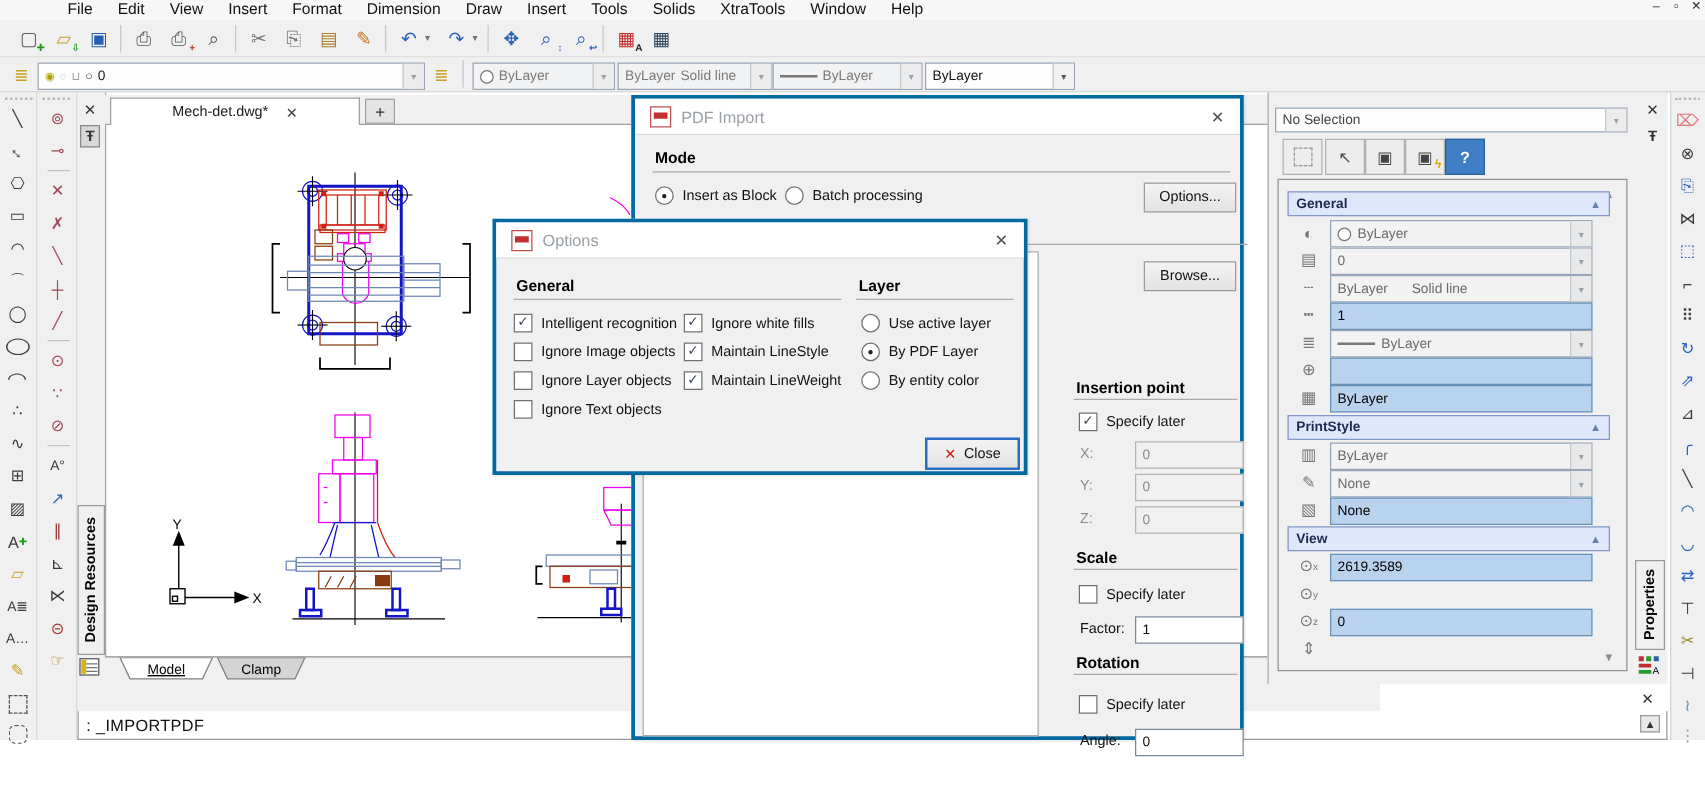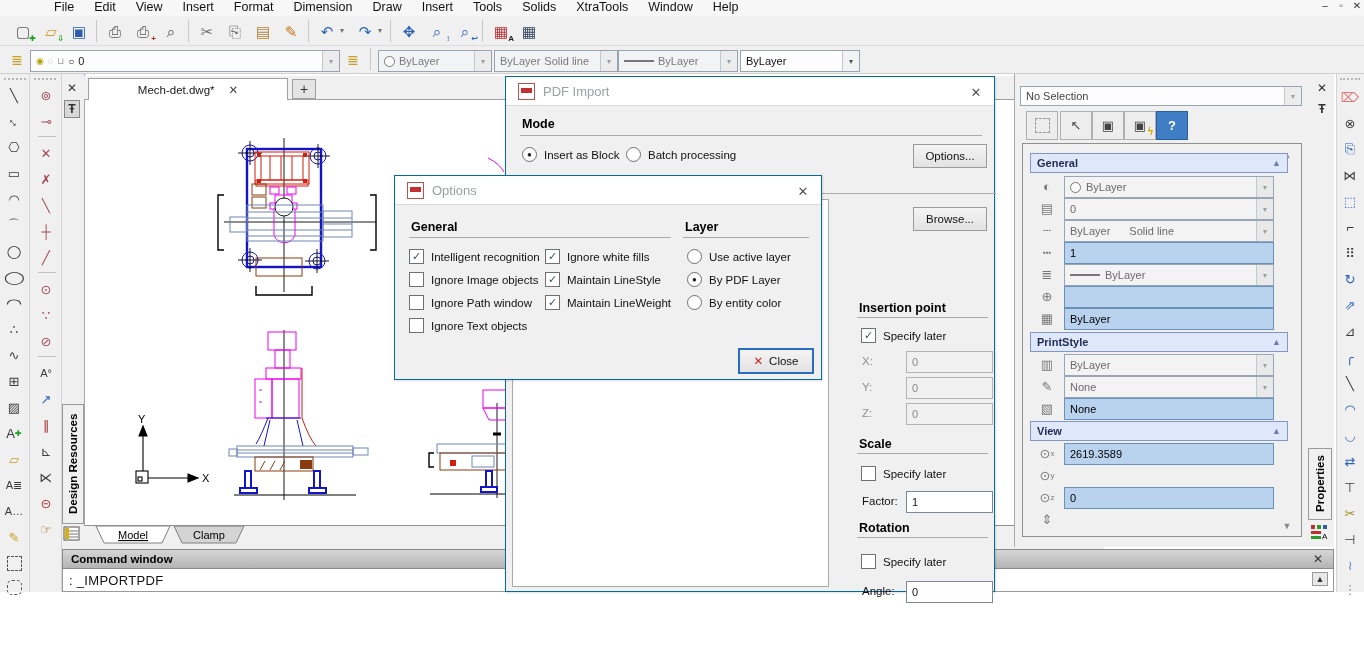--- a/index.html
+++ b/index.html
@@ -43,21 +43,21 @@
   .tabbar{left:84px;top:76px;width:930px;height:24px;background:#f0f0f0;border-bottom:1px solid #a0a0a0;}
   .doctab{position:absolute;left:4px;top:2px;width:200px;height:22px;background:#fff;border:1px solid #a0a0a0;border-bottom:none;display:flex;align-items:center;justify-content:center;gap:14px;font-size:11.5px;}
   .newtab{position:absolute;left:208px;top:3px;width:24px;height:20px;background:#e4e4e4;border:1px solid #a0a0a0;display:flex;align-items:center;justify-content:center;font-size:14px;color:#333;}
   .mtabs{left:84px;top:525px;width:930px;height:22px;background:#f0f0f0;border-top:1px solid #909090;}
 
   
   .cmdtitle{left:62px;top:549px;width:1272px;height:20px;background:linear-gradient(#d6d6d6,#b4b4b4);border:1px solid #8a8a8a;display:flex;align-items:center;font-weight:bold;font-size:11.5px;padding-left:8px;color:#000;}
   .cmdbody{left:62px;top:569px;width:1272px;height:23px;background:#fff;border:1px solid #9a9a9a;border-top:none;font-size:13px;color:#111;display:flex;align-items:center;padding-left:6px;letter-spacing:.3px;}
 
   
-  .dlg{background:#f0f0f0;border:1px solid #0369a1;box-shadow:1px 1px 2px rgba(0,0,0,.12);}
+  .dlg{background:#f0f0f0;border:3px solid #0369a1;box-shadow:1px 1px 2px rgba(0,0,0,.12);}
   .dlgtitle{position:absolute;left:0;top:0;right:0;height:28px;background:#fff;border-bottom:1px solid #dadada;display:flex;align-items:center;padding-left:12px;gap:8px;font-size:13px;color:#9aa0a6;}
   .dlgx{position:absolute;top:7px;width:16px;height:16px;color:#555;font-size:13px;display:flex;align-items:center;justify-content:center;}
   .pdfico{width:15px;height:15px;background:#fff;border:1px solid #c05050;position:relative;}
   .pdfico::after{content:"";position:absolute;left:2px;top:4px;right:2px;height:5px;background:#c43030;}
   .sect{position:absolute;display:flex;align-items:baseline;gap:8px;}
   .sect b{font-size:12.5px;color:#000;white-space:nowrap;}
   .hair{position:absolute;height:1px;background:#ababab;}
   .chkbox{width:13px;height:13px;background:#fff;border:1px solid #707070;display:inline-flex;align-items:center;justify-content:center;font-size:11px;color:#3c5068;font-weight:bold;line-height:1;}
   .rad{width:13px;height:13px;background:#fff;border:1px solid #707070;border-radius:50%;display:inline-flex;align-items:center;justify-content:center;font-size:8px;color:#222;line-height:1;}
   .ctl{position:absolute;display:flex;align-items:center;gap:7px;font-size:11.5px;color:#111;}
@@ -524,23 +524,20 @@
   </svg>
 
   <div class="a mtabs"></div>
   <svg class="a" style="left:88px;top:526px" width="240" height="21">
     <polygon points="8,0 82,0 74,17 16,17" fill="#ffffff" stroke="#808080"></polygon>
     <polygon points="86,0 156,0 148,17 94,17" fill="#d4d4d4" stroke="#808080"></polygon>
     <text x="45" y="13" font-size="11" text-anchor="middle" text-decoration="underline">Model</text>
     <text x="121" y="13" font-size="11" text-anchor="middle">Clamp</text>
   </svg>
 
-  <div class="a cmdtitle" style="z-index:2">
-        <span>Command window</span>
-      </div>
   <div class="a cmdbody" style="z-index:2">
         <span>: _IMPORTPDF</span>
       </div>
   <span class="a xsmall" style="left:1310px;top:551px;width:16px;height:16px;z-index:3">✕</span>
   <span class="a xsmall" style="left:1312px;top:572px;width:16px;height:14px;z-index:3;font-size:9px;border:1px solid #9a9a9a;background:#e8e8e8">▲</span>
 
   <div class="a ppanel" style="z-index:2"></div>
   <div class="a combo pcombo" style="z-index:3;color:#444">
     <span class="pad">
           <span>No Selection</span>
@@ -848,21 +845,21 @@
     <label class="ctl" style="left:14px;top:73px">
       <span class="chkbox">✓</span>
       <span>Intelligent recognition</span>
     </label>
     <label class="ctl" style="left:14px;top:96px">
       <span class="chkbox"></span>
       <span>Ignore Image objects</span>
     </label>
     <label class="ctl" style="left:14px;top:119px">
       <span class="chkbox"></span>
-      <span>Ignore Path window</span>
+      <span>Ignore Layer objects</span>
     </label>
     <label class="ctl" style="left:14px;top:142px">
       <span class="chkbox"></span>
       <span>Ignore Text objects</span>
     </label>
     <label class="ctl" style="left:150px;top:73px">
       <span class="chkbox">✓</span>
       <span>Ignore white fills</span>
     </label>
     <label class="ctl" style="left:150px;top:96px">

